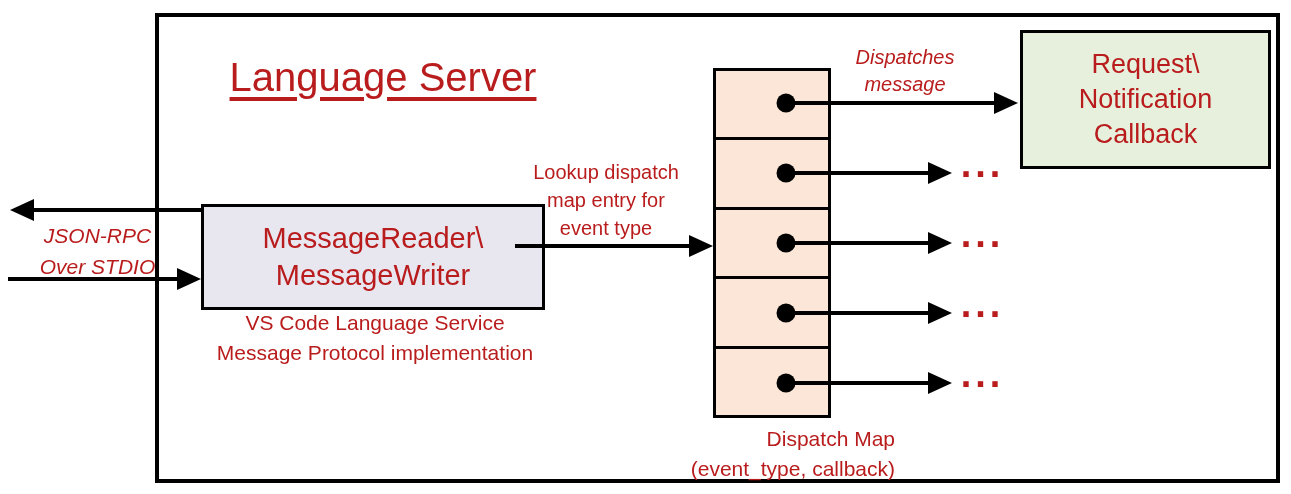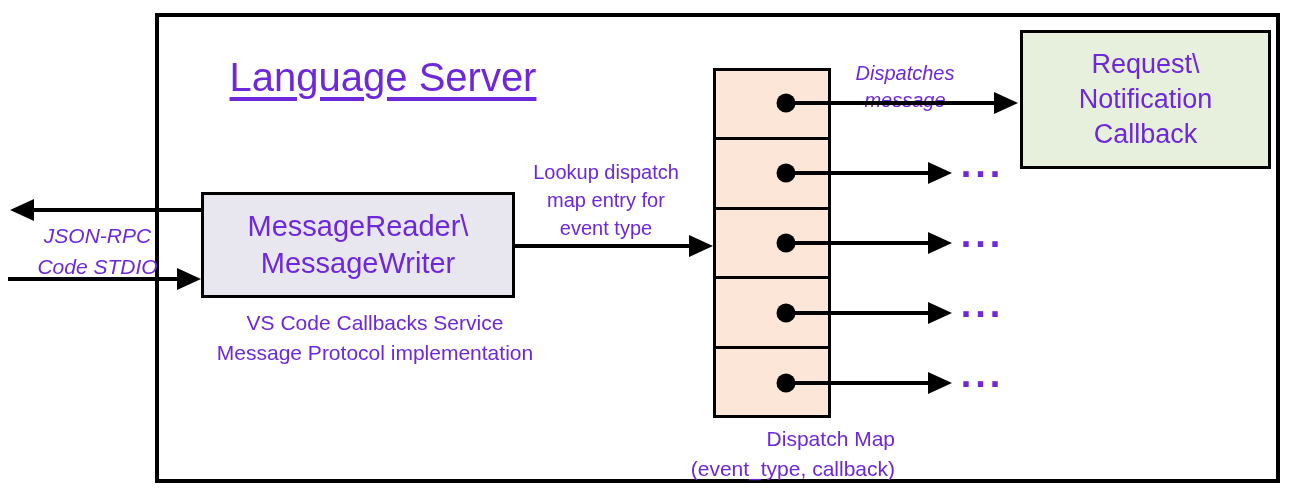--- a/index.html
+++ b/index.html
@@ -2,21 +2,21 @@
 <html><head>
 <meta charset="utf-8">
 <style>
   html,body { margin:0; padding:0; background:#fff; }
   .canvas {
     position: relative;
     width: 1291px;
     height: 494px;
     background: #ffffff;
     font-family: "Liberation Sans", sans-serif;
-    color: #6d28d9;
+    color: #b91c1c;
     overflow: hidden;
   }
   .outer-rect {
     position: absolute;
     left: 155px; top: 13px;
     width: 1125px; height: 470px;
     border: 4px solid #000;
     box-sizing: border-box;
     background: #fff;
   }
@@ -38,21 +38,21 @@
   }
   .box {
     position: absolute;
     box-sizing: border-box;
     border: 3px solid #000;
     display: flex; align-items: center; justify-content: center;
     text-align: center;
     white-space: pre-line;
   }
   .reader-box {
-    left: 201px; top: 192px; width: 314px; height: 106px;
+    left: 201px; top: 204px; width: 344px; height: 106px;
     background: #e8e7f0;
     font-size: 29px; line-height: 37px;
   }
   .reader-caption {
     position: absolute;
     left: 200px; top: 308px; width: 350px;
     font-size: 21px; line-height: 30px;
     text-align: center; white-space: pre-line;
   }
   .lookup-label {
@@ -69,21 +69,21 @@
     border: 3px solid #000;
     display: flex; flex-direction: column;
   }
   .dispatch-cell {
     flex: 1;
     background: #fbe6d7;
   }
   .dispatch-cell + .dispatch-cell { border-top: 3px solid #000; }
   .dispatches-label {
     position: absolute;
-    left: 830px; top: 60px; width: 150px;
+    left: 830px; top: 44px; width: 150px;
     font-size: 20px; font-style: italic;
     line-height: 27px; text-align: center;
     white-space: pre-line;
   }
   .callback-box {
     left: 1020px; top: 30px; width: 251px; height: 139px;
     background: #e7efdd;
     font-size: 27px; line-height: 35px;
   }
   .callbacks-note {
@@ -118,26 +118,26 @@
 </head>
 <body>
 
 <div class="canvas">
 
   <div class="outer-rect"></div>
 
   <div class="title">Language Server</div>
 
   <div class="io-label">JSON-RPC
-Code STDIO</div>
+Over STDIO</div>
 
   <div class="box reader-box">MessageReader\
 MessageWriter</div>
 
-  <div class="reader-caption">VS Code Callbacks Service
+  <div class="reader-caption">VS Code Language Service
 Message Protocol implementation</div>
 
   <div class="lookup-label">Lookup dispatch
 map entry for
 event type</div>
 
   <div class="dispatch-map">
     <div class="dispatch-cell"></div>
     <div class="dispatch-cell"></div>
     <div class="dispatch-cell"></div>

